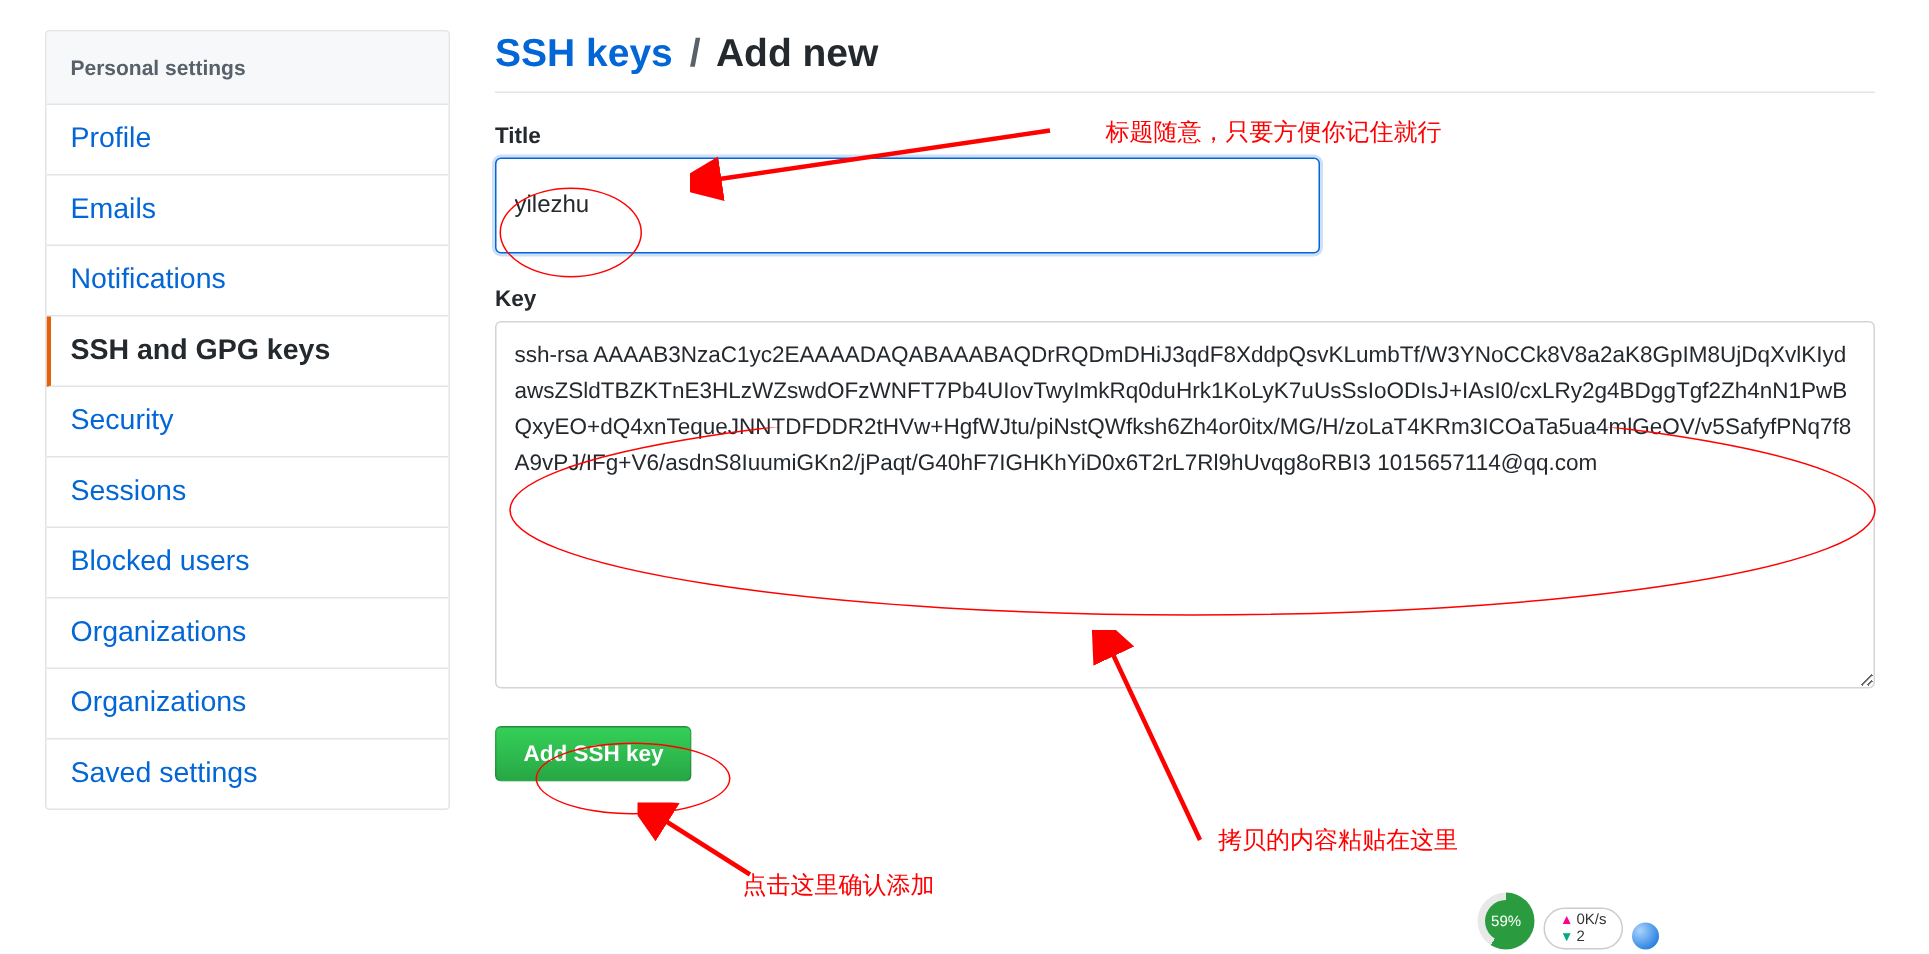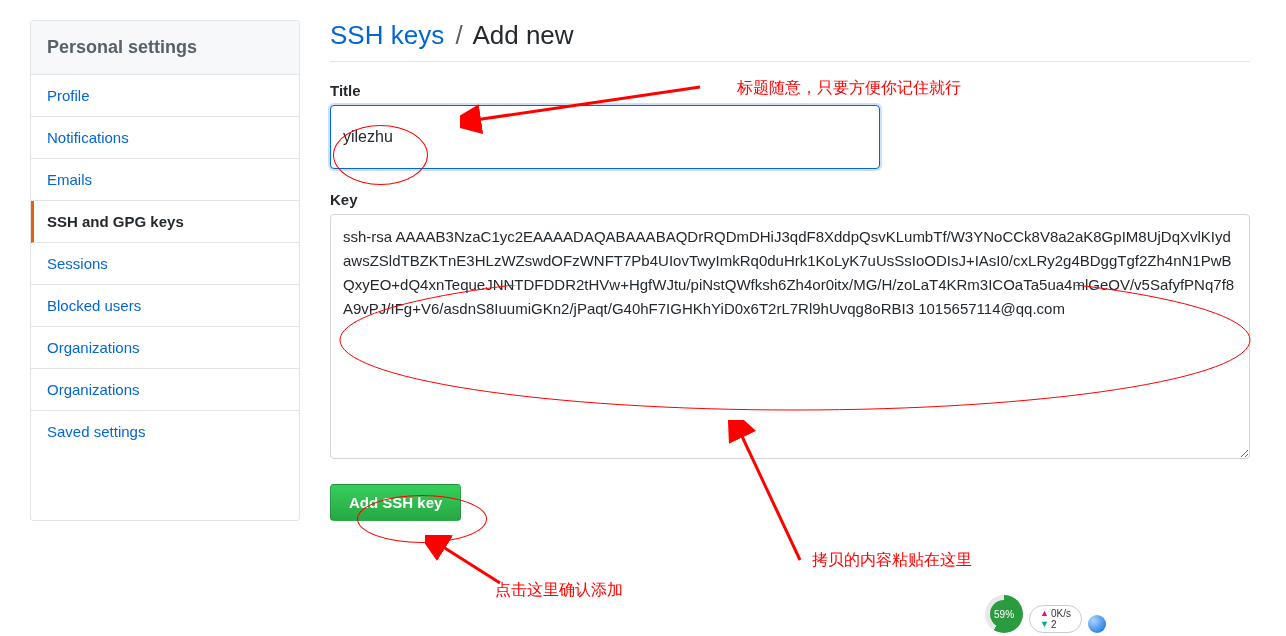--- a/index.html
+++ b/index.html
@@ -19,48 +19,48 @@
     }
     .sidebar {
       width: 270px;
       border: 1px solid #e1e4e8;
       border-radius: 3px;
       overflow: hidden;
       flex-shrink: 0;
     }
     .sidebar-header {
       padding: 16px;
-      font-size: 18px;
+      font-size: 14px;
       font-weight: 600;
       background: #f6f8fa;
       border-bottom: 1px solid #e1e4e8;
       color: #586069;
     }
     .sidebar-item {
       display: block;
       padding: 12px 16px;
       border-bottom: 1px solid #e1e4e8;
       color: #0366d6;
       cursor: pointer;
-      font-size: 15px;
+      font-size: 19px;
     }
     .sidebar-item:last-child { border-bottom: none; }
     .sidebar-item.active {
       border-left: 3px solid #e36209;
       padding-left: 13px;
       font-weight: 600;
       color: #24292e;
     }
     .main {
       flex: 1;
       max-width: 920px;
     }
     .page-heading {
       font-size: 26px;
-      font-weight: 400;
+      font-weight: 700;
       padding-bottom: 10px;
       border-bottom: 1px solid #e1e4e8;
       margin-bottom: 20px;
     }
     .page-heading .crumb { color: #0366d6; }
     .page-heading .sep { color: #586069; margin: 0 4px; }
     .page-heading .leaf { color: #24292e; }
     .field-label {
       display: block;
       font-weight: 600;
@@ -160,23 +160,24 @@
       background: radial-gradient(circle at 30% 30%, #a9d4ff, #0366d6);
     }
   </style>
 </head>
 <body>
 
 <div class="container">
   <nav class="sidebar">
     <div class="sidebar-header">Personal settings</div>
     <a class="sidebar-item">Profile</a>
+    <a class="sidebar-item">Emails</a>
     <a class="sidebar-item">Notifications</a>
-    <a class="sidebar-item">Emails</a>
     <a class="sidebar-item active">SSH and GPG keys</a>
+    <a class="sidebar-item">Security</a>
     <a class="sidebar-item">Sessions</a>
     <a class="sidebar-item">Blocked users</a>
     <a class="sidebar-item">Organizations</a>
     <a class="sidebar-item">Organizations</a>
     <a class="sidebar-item">Saved settings</a>
   </nav>
 
   <main class="main">
     <h2 class="page-heading">
       <span class="crumb">SSH keys</span>

